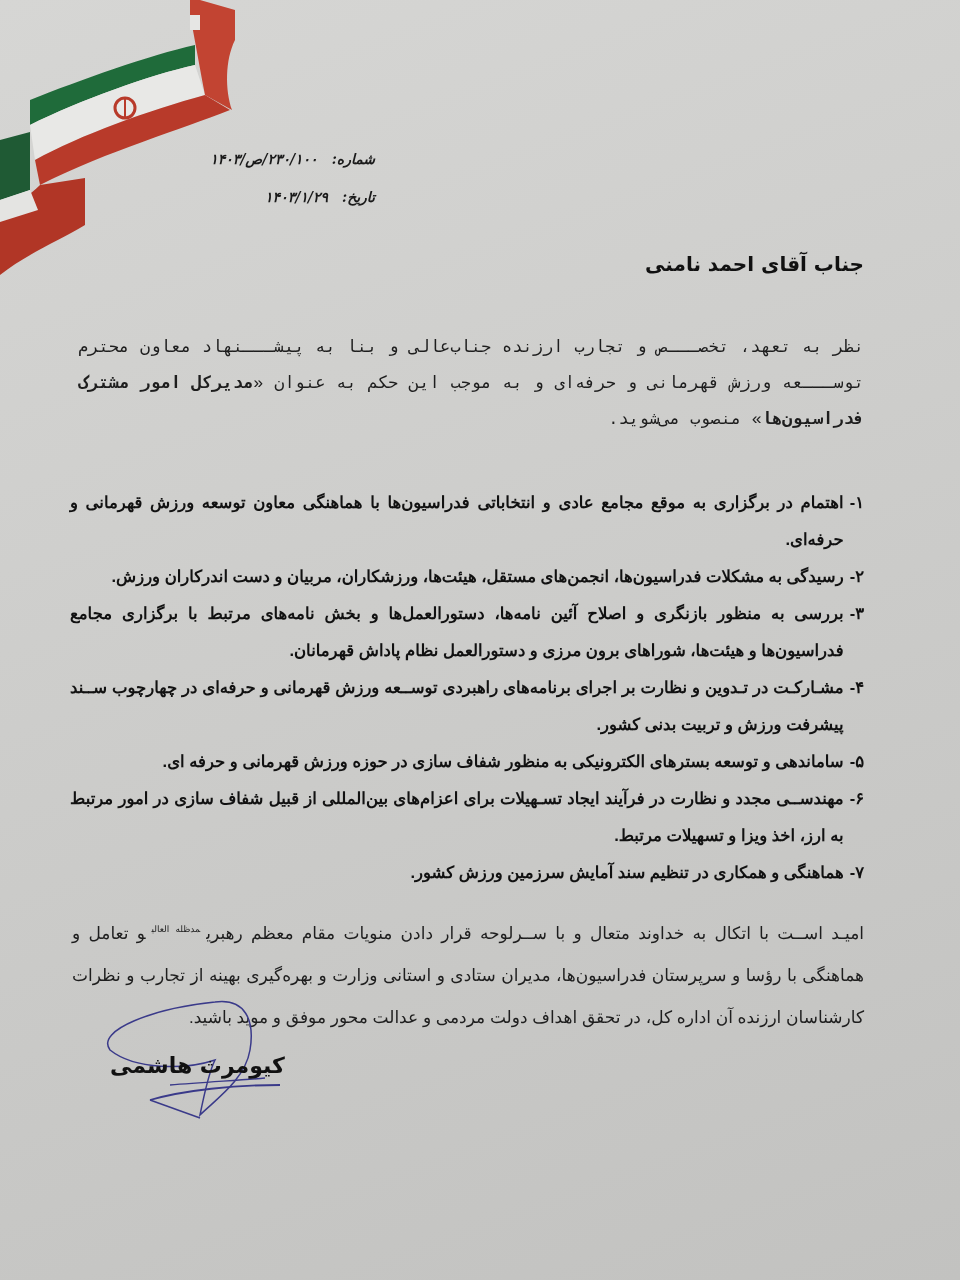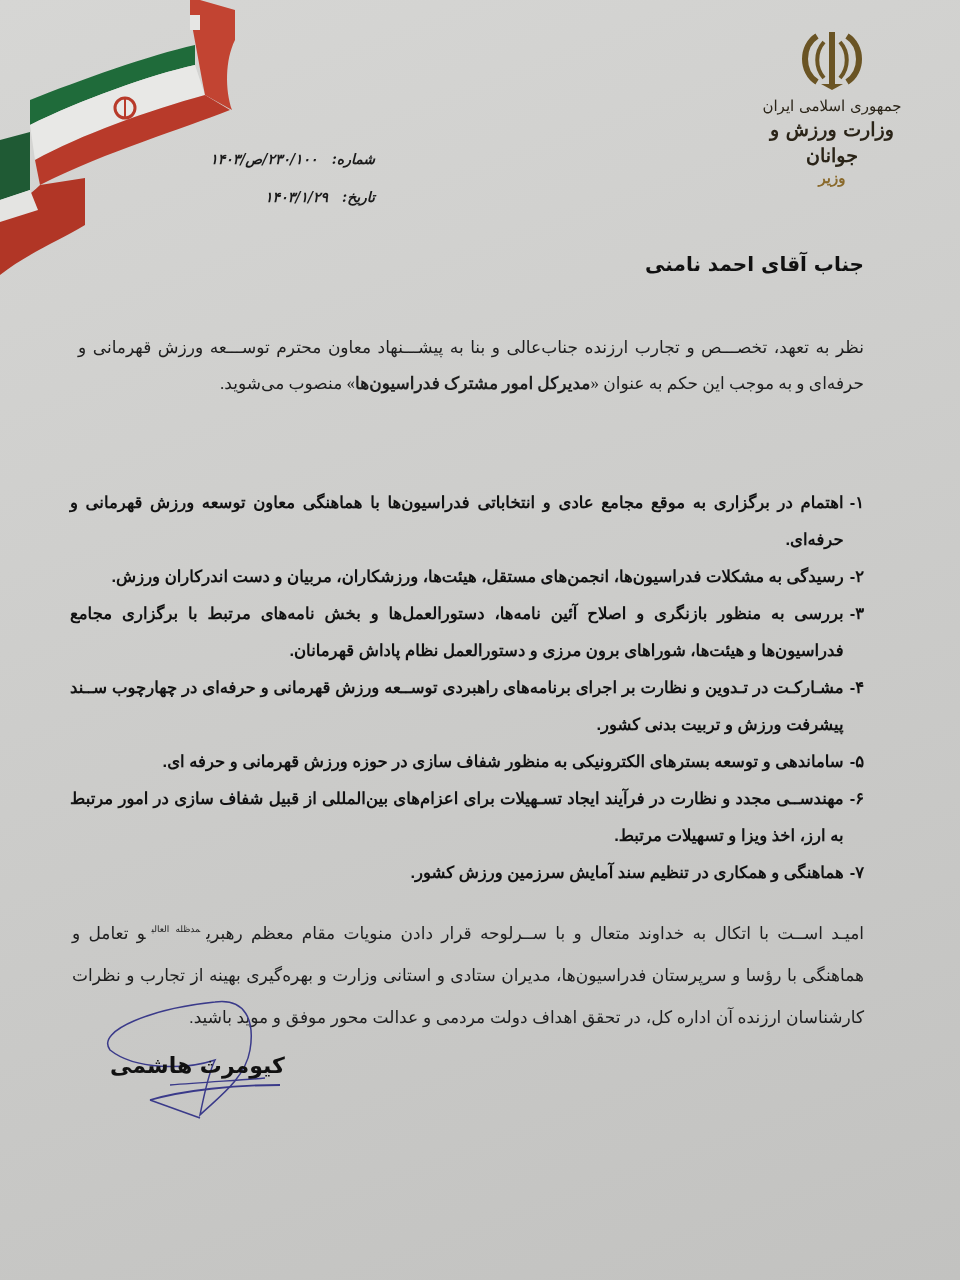--- a/index.html
+++ b/index.html
@@ -18,21 +18,21 @@
     .minister-line { font-family: "DejaVu Serif", serif; font-size: 15px; font-weight: bold; color: #8a6a2c; line-height: 20px; }
 
     .basmala { position: absolute; left: 510px; top: 72px; width: 120px; direction: rtl; font-family: "DejaVu Serif", serif; font-style: italic; font-weight: bold; font-size: 26px; color: #151515; }
 
     .meta { position: absolute; top: 140px; right: 585px; direction: rtl; font-family: "DejaVu Serif", serif; font-style: italic; font-weight: bold; font-size: 14px; color: #1a1a1a; }
     .meta-row { display: flex; gap: 14px; height: 38px; align-items: center; }
     .meta-row.date { padding-right: 0; }
 
     .recipient { position: absolute; right: 96px; top: 252px; direction: rtl; font-weight: bold; font-size: 20px; color: #111; }
 
-    .body-text { position: absolute; right: 96px; left: 78px; top: 330px; direction: rtl; text-align: justify; font-family: Liberation Serif, serif; font-size: 17px; line-height: 36px; color: #1e1e1e; }
+    .body-text { position: absolute; right: 96px; left: 78px; top: 330px; direction: rtl; text-align: justify; font-family: Liberation Mono, monospace; font-size: 17px; line-height: 36px; color: #1e1e1e; }
     .body-text p { margin: 0; }
     .bold { font-weight: bold; }
 
     .items { position: absolute; right: 96px; left: 70px; top: 484px; direction: rtl; font-family: "Liberation Sans", sans-serif; font-size: 16.5px; line-height: 37px; color: #111; font-weight: bold; }
     .item { display: flex; }
     .item-num { flex: none; padding-left: 6px; }
     .item-text { flex: 1; text-align: justify; }
 
     .closing { position: absolute; right: 96px; left: 72px; top: 908px; direction: rtl; text-align: justify; font-family: "Liberation Sans", sans-serif; font-size: 17px; line-height: 42px; color: #1e1e1e; }
     .honorific { font-size: 9px; vertical-align: super; padding: 0 6px; }
@@ -51,33 +51,20 @@
     <path d="M30,125 C80,100 150,75 195,65 L205,95 C150,110 80,135 35,160 Z" fill="#e8e8e6"></path>
     <path d="M35,160 C80,135 150,110 205,95 L230,110 C180,130 110,150 40,185 Z" fill="#b83a2a"></path>
     <path d="M190,0 L200,0 L235,10 L235,40 C225,60 225,90 232,110 L205,95 C200,70 195,40 190,15 Z" fill="#c24432"></path>
     <path d="M190,15 L200,15 L200,30 L190,30 Z" fill="#e6e6e4"></path>
     <path d="M40,185 L85,178 L85,225 C60,240 25,255 0,275 L0,215 C15,205 30,195 40,185 Z" fill="#b13626"></path>
     <path d="M0,200 L30,190 L38,210 L0,222 Z" fill="#e4e4e2"></path>
     <circle cx="125" cy="108" r="10" fill="none" stroke="#b83a2a" stroke-width="3"></circle>
     <line x1="125" y1="98" x2="125" y2="118" stroke="#b83a2a" stroke-width="2"></line>
   </svg>
 
-  <div class="emblem-block">
-    <svg class="emblem" viewBox="0 0 70 66">
-      <path d="M20,10 C4,20 4,46 20,56" fill="none" stroke="#6a5424" stroke-width="6"></path>
-      <path d="M50,10 C66,20 66,46 50,56" fill="none" stroke="#6a5424" stroke-width="6"></path>
-      <path d="M27,16 C18,26 18,42 27,52" fill="none" stroke="#6a5424" stroke-width="4"></path>
-      <path d="M43,16 C52,26 52,42 43,52" fill="none" stroke="#6a5424" stroke-width="4"></path>
-      <rect x="32" y="6" width="6" height="52" fill="#6a5424"></rect>
-      <path d="M24,58 L46,58 L35,64 Z" fill="#6a5424"></path>
-    </svg>
-    <div class="gov-line">جمهوری اسلامی ایران</div>
-    <div class="ministry-line">وزارت ورزش و جوانان</div>
-    <div class="minister-line">وزیر</div>
-  </div>
 
 
   <div class="meta">
     <div class="meta-row">
       <span>شماره:</span>
       <span>۲۳۰/۱۰۰/ص/۱۴۰۳</span>
     </div>
     <div class="meta-row date">
       <span>تاریخ:</span>
       <span>۱۴۰۳/۱/۲۹</span>

